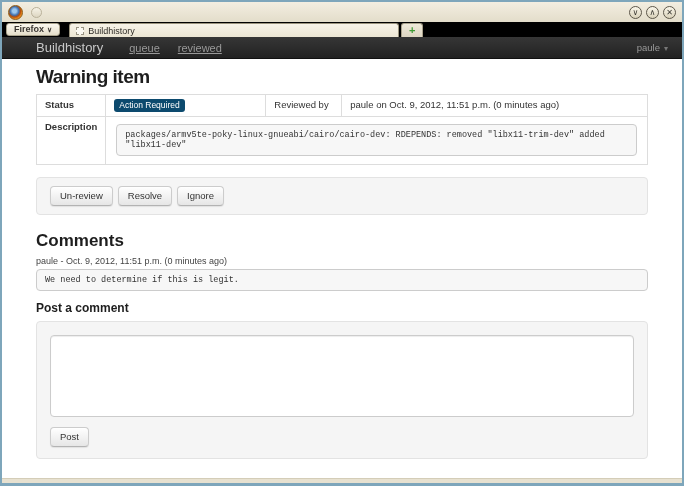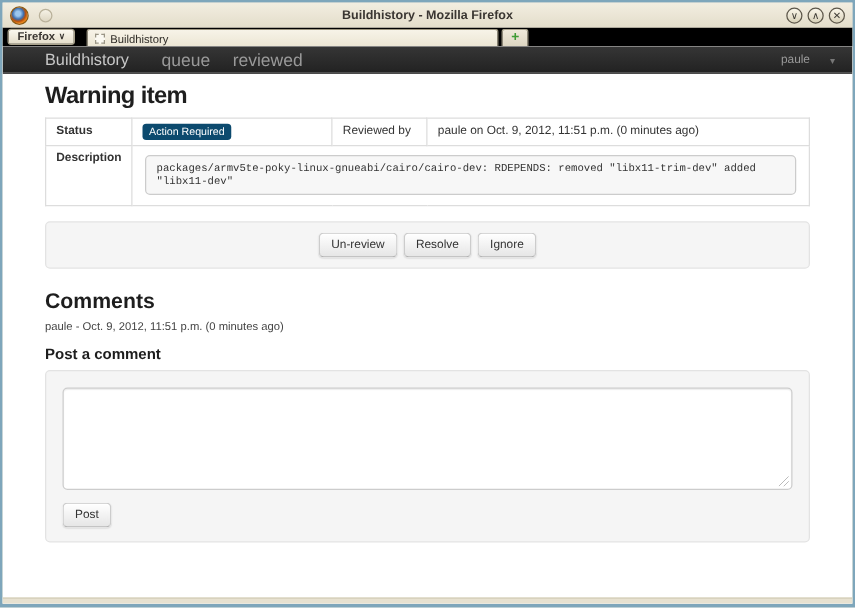--- a/index.html
+++ b/index.html
@@ -88,22 +88,22 @@
     display:flex; flex-direction:column; overflow:hidden;
   }
 
   .navbar {
     height:22px; flex:0 0 22px;
     background:linear-gradient(#363636,#222222);
     display:flex; align-items:center;
     padding:0 14px; border-bottom:1px solid #111;
   }
   .brand { color:#c8c8c8; font-size:13px; margin:0 26px 0 20px; }
-  .nav-link { color:#999; font-size:14px; margin-right:18px; cursor:pointer; }
-  .user-menu { margin-left:auto; color:#999; font-size:9.5px; display:flex; align-items:flex-end; gap:16px; cursor:pointer; }
+  .nav-link { color:#999; font-size:11px; margin-right:18px; cursor:pointer;text-decoration:underline; }
+  .user-menu { margin-left:auto; color:#999; font-size:9.5px; display:flex; align-items:flex-end; gap:4px; cursor:pointer; }
   .user-caret { font-size:8px; color:#777; }
 
   .content { flex:1 1 auto; padding:4px 34px 0 34px; overflow:hidden; }
 
   h1.page-title { font-size:19px; color:#1e1e1e; margin:3px 0 6px; letter-spacing:-0.5px; }
 
   
   table.details {
     width:100%; border-collapse:collapse;
     font-size:9.5px; color:#333;
@@ -124,21 +124,21 @@
     font-size:8.5px; color:#333;
     background:#f7f7f7; border:1px solid #ccc; border-radius:4px;
     padding:5px 8px; white-space:pre-wrap;
   }
   td.desc-cell pre.mono { margin:3px 2px 4px 2px; }
 
   
   .well {
     background:#f5f5f5; border:1px solid #e3e3e3; border-radius:4px;
   }
-  .actions-well { margin-top:12px; padding:8px 13px; display:flex; gap:5px;justify-content:center; }
+  .actions-well { margin-top:12px; padding:8px 13px; display:flex; gap:5px; }
 
   .btn {
     background:linear-gradient(#ffffff,#e6e6e6);
     border:1px solid #ccc; border-bottom-color:#b3b3b3;
     border-radius:4px; color:#333;
     font-size:9.5px; padding:3px 9px 4px;
     box-shadow:inset 0 1px 0 rgba(255,255,255,.6), 0 1px 1px rgba(0,0,0,.08);
     font-family:"Liberation Sans", sans-serif;
     cursor:pointer;
   }
@@ -172,21 +172,20 @@
   }
 </style>
 </head>
 <body>
 
 <div class="window">
 
   <div class="titlebar">
     <div class="ff-logo"></div>
     <div class="titlebar-menu-btn"></div>
-    <div class="win-title">Buildhistory - Mozilla Firefox</div>
     <div class="win-controls">
       <div class="win-btn">∨</div>
       <div class="win-btn">∧</div>
       <div class="win-btn">✕</div>
     </div>
   </div>
 
   <div class="tabbar">
     <div class="ff-menu-btn">
       <span>Firefox</span>
@@ -239,20 +238,21 @@
       <div class="well actions-well">
         <button class="btn">Un-review</button>
         <button class="btn">Resolve</button>
         <button class="btn">Ignore</button>
       </div>
 
       <h2 class="comments-title">Comments</h2>
 
       <div>
         <p class="comment-meta">paule - Oct. 9, 2012, 11:51 p.m. (0 minutes ago)</p>
+        <pre class="mono comment-body">We need to determine if this is legit.</pre>
       </div>
 
       <h3 class="post-title">Post a comment</h3>
 
       <div class="well post-well">
         <div class="textarea-wrap">
           <textarea class="comment-textarea" style=""></textarea>
           <div class="resize-grip"></div>
         </div>
         <button class="btn">Post</button>

